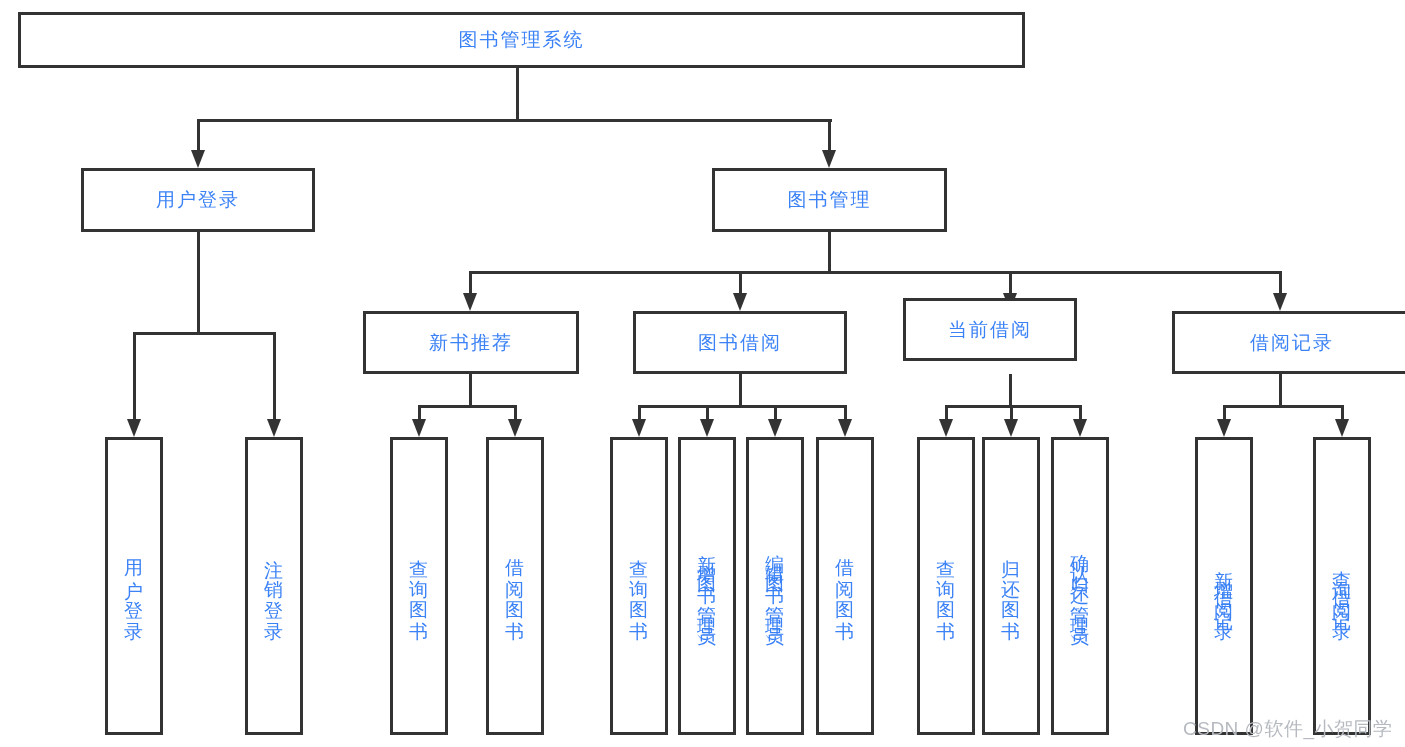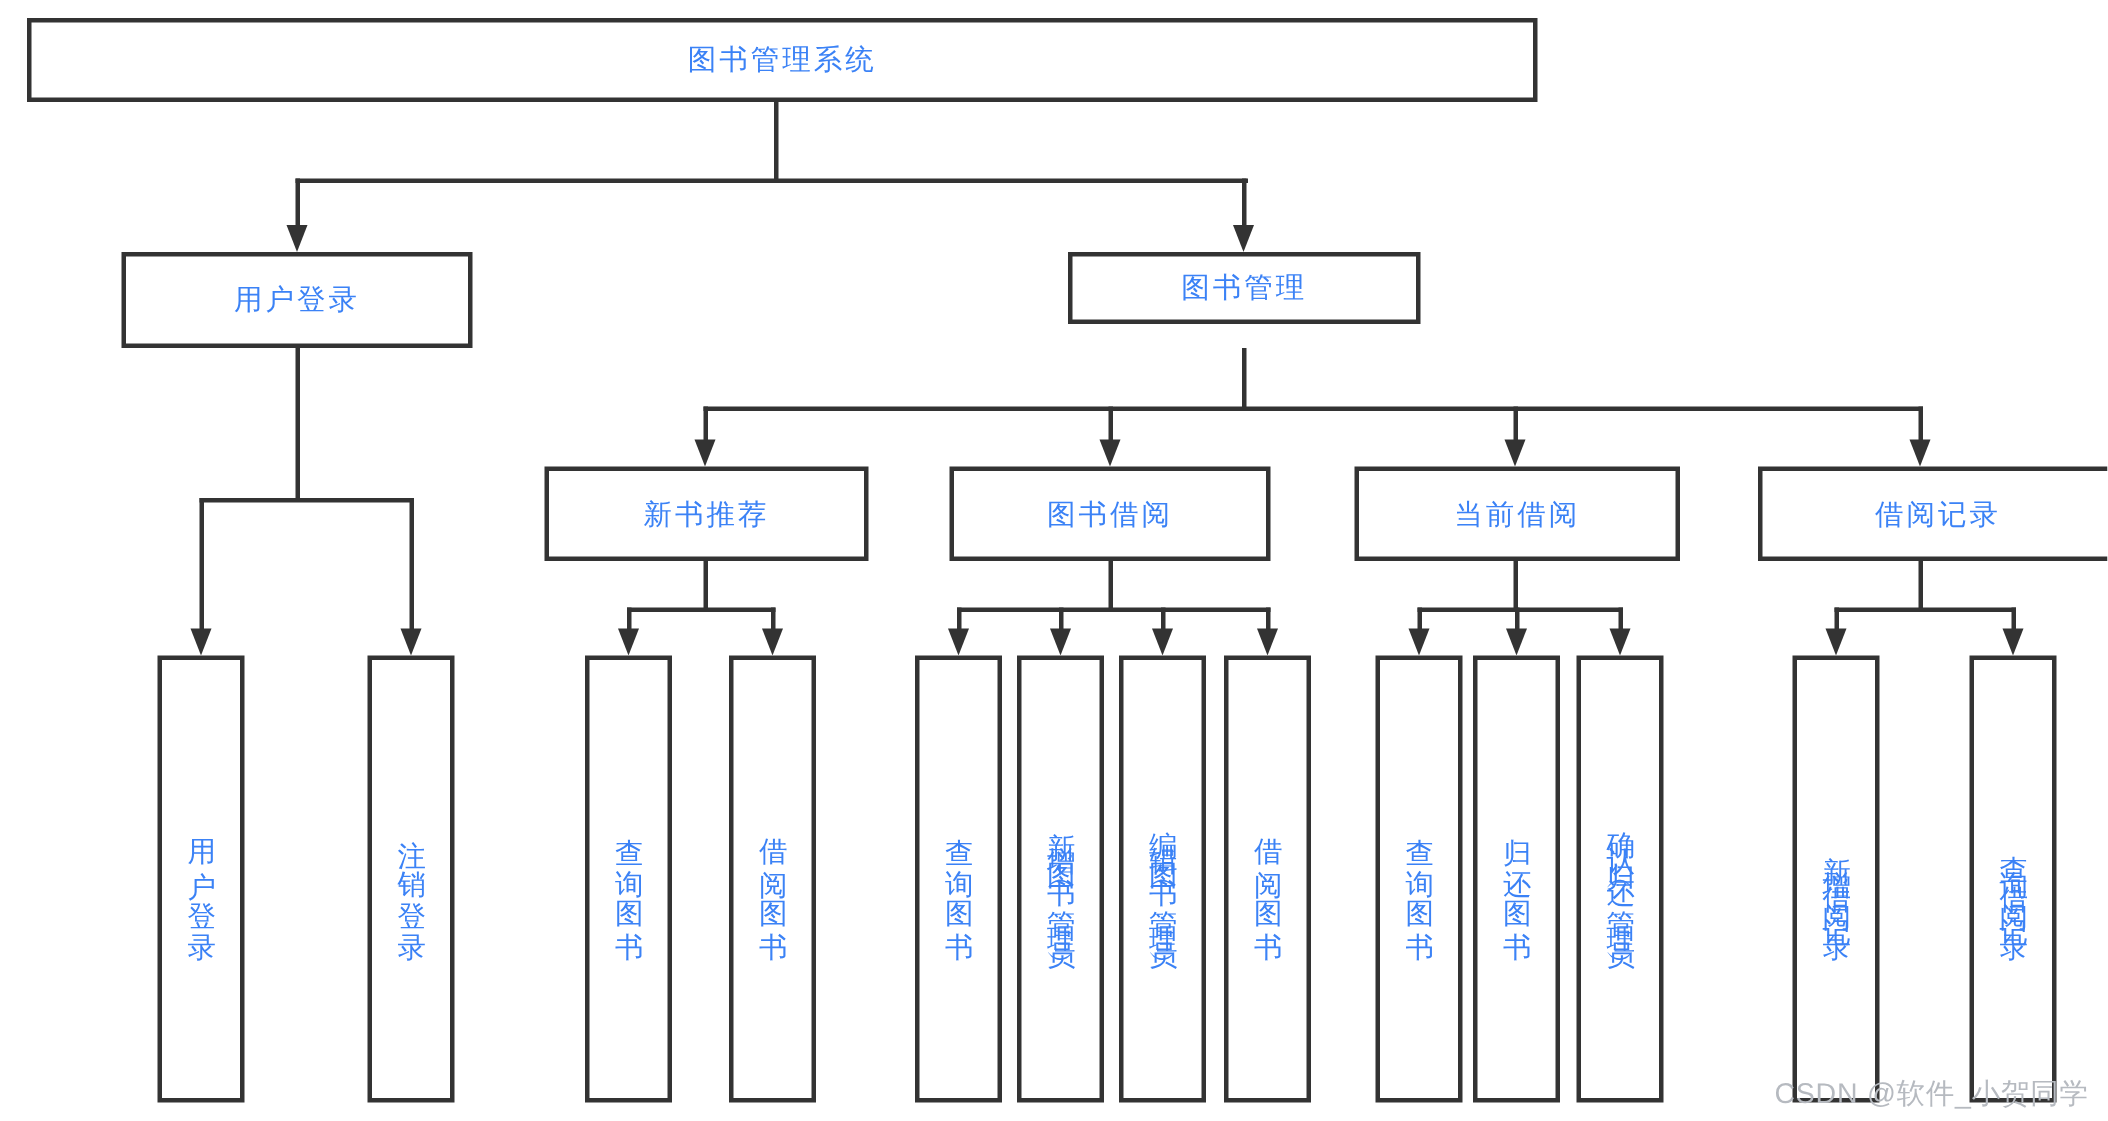--- a/index.html
+++ b/index.html
@@ -95,31 +95,31 @@
   <div class="arrow" style="left:1217px;top:419px"></div>
   <div class="arrow" style="left:1335px;top:419px"></div>
 
   <div class="node" style="left:18px;top:12px;width:1007px;height:56px">
     <span class="lbl">图书管理系统</span>
   </div>
 
   <div class="node" style="left:81px;top:168px;width:234px;height:64px">
     <span class="lbl">用户登录</span>
   </div>
-  <div class="node" style="left:712px;top:168px;width:235px;height:48px">
+  <div class="node" style="left:712px;top:168px;width:235px;height:64px">
     <span class="lbl">图书管理</span>
   </div>
 
   <div class="node" style="left:633px;top:311px;width:214px;height:63px">
     <span class="lbl">图书借阅</span>
   </div>
   <div class="node" style="left:363px;top:311px;width:216px;height:63px">
     <span class="lbl">新书推荐</span>
   </div>
-  <div class="node" style="left:903px;top:311px;width:217px;height:63px">
+  <div class="node" style="left:903px;top:298px;width:174px;height:63px">
     <span class="lbl">当前借阅</span>
   </div>
   <div class="node" style="left:1172px;top:311px;width:240px;height:63px">
     <span class="lbl">借阅记录</span>
   </div>
 
   <div class="node leaf" style="left:105px;top:437px;width:58px;height:298px">
     <span class="lbl" style="letter-spacing: 1.1em;">用户登录</span>
   </div>
   <div class="node leaf" style="left:245px;top:437px;width:58px;height:298px">

